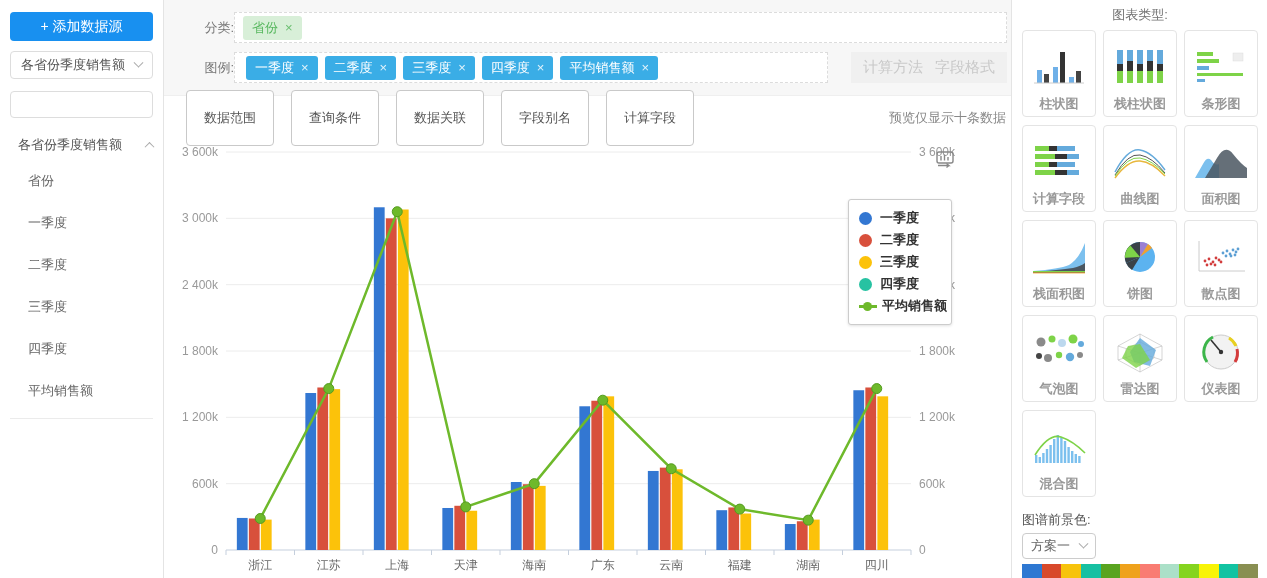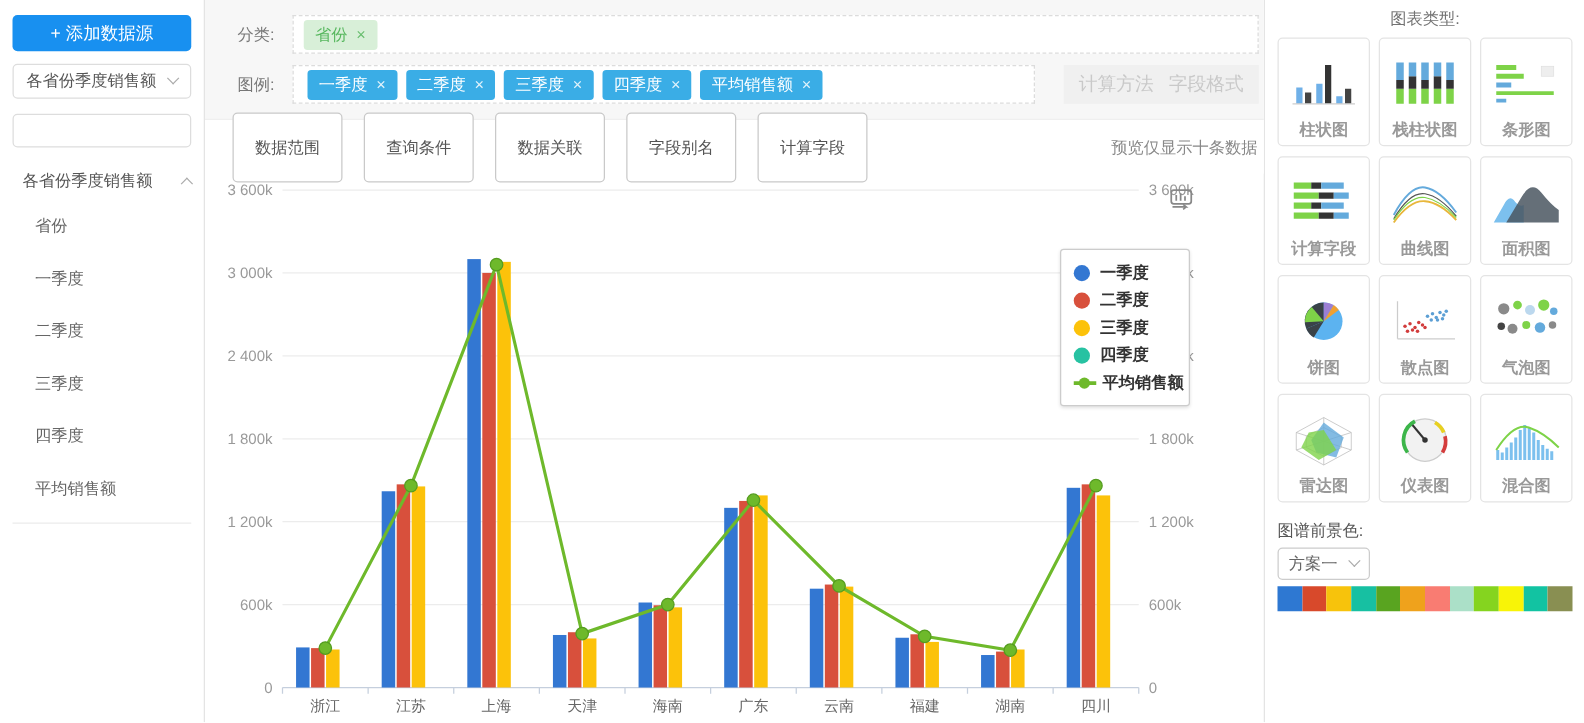--- a/index.html
+++ b/index.html
@@ -17,21 +17,21 @@
   .searchbox { margin-top:12px; height:27px; border:1px solid #ddd; border-radius:4px; display:flex; align-items:center; padding:0 8px; }
   .searchbox input { flex:1; border:none; outline:none; font-size:13px; font-family:inherit; color:#555; background:transparent; }
   .fieldsec-head { margin-top:18px; padding:0 0 0 8px; display:flex; align-items:center; font-size:13px; color:#555; }
   .fieldsec-head .grow { flex:1; }
   .field-item { height:42px; display:flex; align-items:center; padding-left:18px; font-size:13px; color:#666; cursor:pointer; }
   .field-divider { border-top:1px solid #ebebeb; margin-top:6px; }
 
   
   .main { flex:1; height:100%; border-right:1px solid #e4e4e4; display:flex; flex-direction:column; min-width:0; }
   .drop-band { background:#f7f7f7; padding:9px 2px 9px 26px; border-bottom:1px solid #efefef; }
-  .drop-row { display:flex; align-items:center; height:37px; }
+  .drop-row { display:flex; align-items:center; height:37px;text-align:right; }
   .drop-label { width:44px; font-size:13px; color:#777; flex:none; }
   .drop-zone { background:#fff; border:1px dashed #dcdcdc; height:31px; display:flex; align-items:center; padding:0 4px; }
   .zone-cat { flex:1; margin-right:2px; }
   .zone-leg { width:594px; flex:none; }
   .tag { display:inline-flex; align-items:center; border-radius:3px; font-size:13px; padding:3px 9px; margin-left:4px; cursor:pointer; white-space:nowrap; }
   .tag .x { margin-left:7px; font-size:13px; opacity:.85; cursor:pointer; }
   .tag-green { background:#d8efd8; color:#57b75e; }
   .tag-blue { background:#3aade6; color:#fff; margin-left:7px; }
   .calc-block { margin-left:auto; margin-right:2px; background:#f0f0f0; height:31px; display:flex; align-items:center; padding:0 12px; }
   .calc-block span { font-size:15px; color:#c9c9c9; margin-left:12px; }
@@ -335,20 +335,31 @@
             <svg width="60" height="44" viewBox="0 0 60 44">
               <path d="M4 38 L12 24 Q16 16 20 20 Q24 26 28 24 L28 38 Z" fill="#7cc0ee"></path>
               <path d="M14 38 L26 18 Q34 4 42 14 Q50 24 56 28 L56 38 Z" fill="#4a5660" opacity=".85"></path>
             </svg>
           </div>
           <div class="tlabel">面积图</div>
         </div>
         <div class="type-card">
           <div class="thumb">
             <svg width="60" height="44" viewBox="0 0 60 44">
+              <path d="M4 36 Q30 34 40 30 Q50 24 56 8 L56 38 L4 38 Z" fill="#7cc0ee"></path>
+              <path d="M4 37 Q30 35 44 33 Q52 31 56 28 L56 38 L4 38 Z" fill="#4a5660"></path>
+              <rect x="4" y="36" width="52" height="1.2" fill="#7ed348"></rect>
+              <rect x="4" y="37.4" width="52" height="1" fill="#f0a030"></rect>
+            </svg>
+          </div>
+          <div class="tlabel">栈面积图</div>
+        </div>
+        <div class="type-card">
+          <div class="thumb">
+            <svg width="60" height="44" viewBox="0 0 60 44">
               <circle cx="30" cy="22" r="15" fill="#5cb3f0"></circle>
               <path d="M30 22 L30 7 A15 15 0 0 0 16 28 Z" fill="#3a4248"></path>
               <path d="M30 22 L16 28 A15 15 0 0 0 22 35 Z" fill="#3a4248"></path>
               <path d="M30 22 L30 7 A15 15 0 0 0 18 13 Z" fill="#7ed348" transform="rotate(-40 30 22)"></path>
               <path d="M30 22 L30 7 A15 15 0 0 1 38 9 Z" fill="#9b7fd4"></path>
               <path d="M30 22 L38 9 A15 15 0 0 1 42 13 Z" fill="#f0a030"></path>
             </svg>
           </div>
           <div class="tlabel">饼图</div>
         </div>

